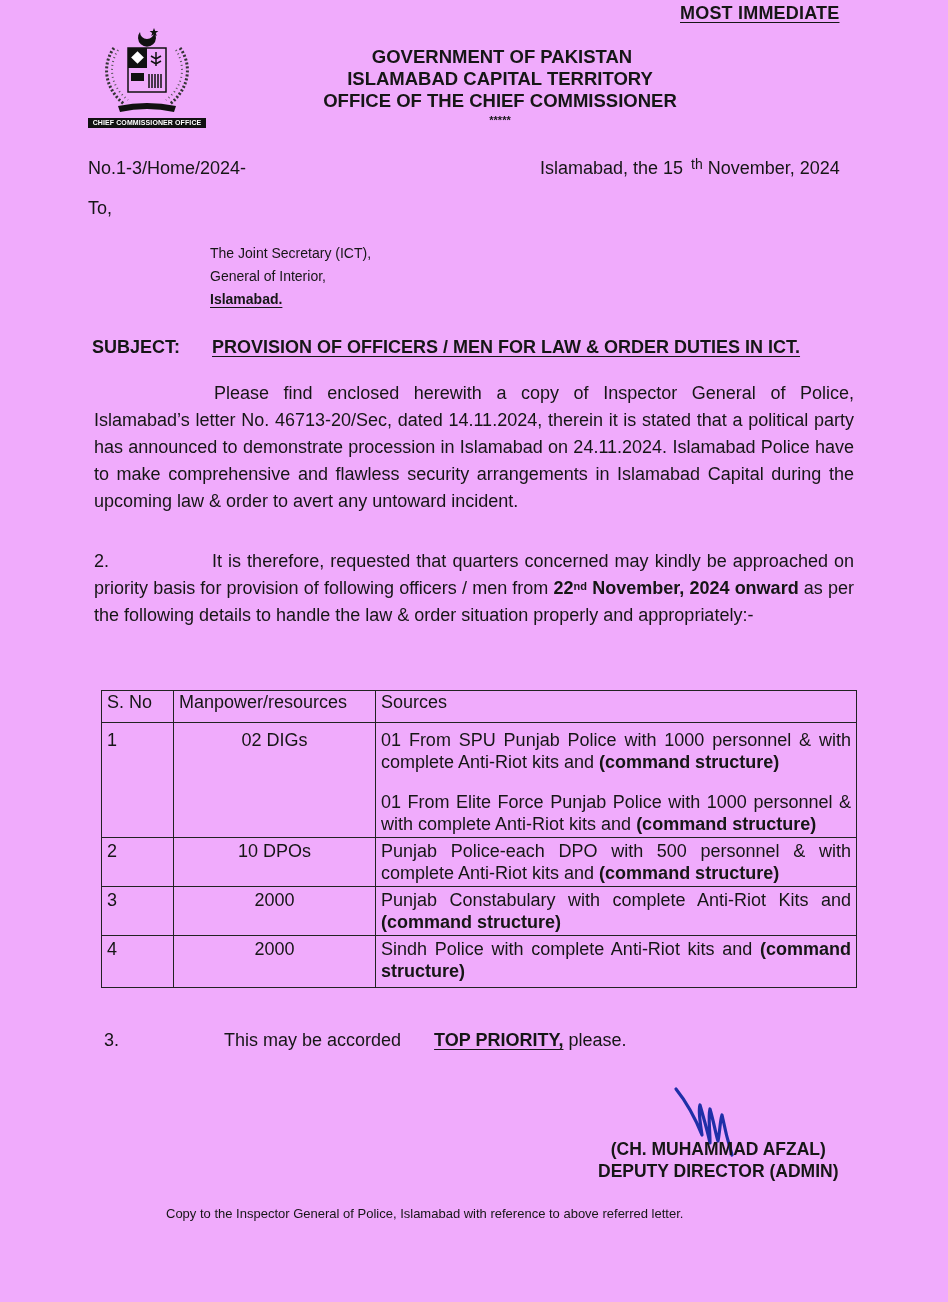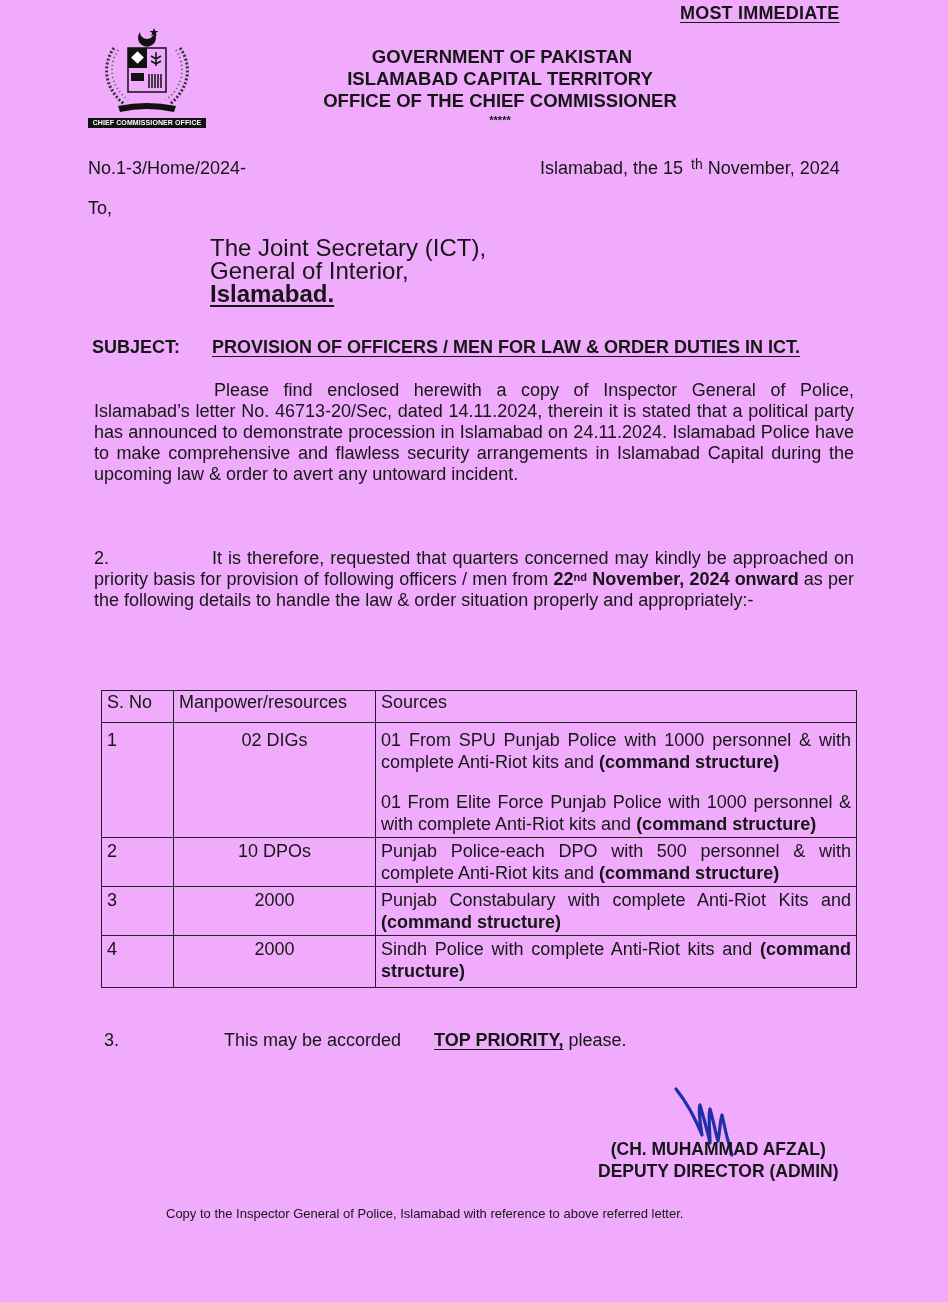--- a/index.html
+++ b/index.html
@@ -15,28 +15,28 @@
 
   .header { position: absolute; left: 300px; top: 46px; width: 400px; text-align: center; font-weight: bold; font-size: 18.5px; line-height: 22px; }
   .header .line1 { padding-left: 4px; }
   .header .stars { font-size: 11px; line-height: 12px; margin-top: 2px; }
 
   .ref-no { position: absolute; left: 88px; top: 158px; font-size: 18px; }
   .date { position: absolute; left: 540px; top: 158px; font-size: 18px; }
   .date sup { font-size: 14px; vertical-align: top; position: relative; top: -2px; padding-left: 8px; }
   .to { position: absolute; left: 88px; top: 198px; font-size: 18px; }
 
-  .addressee { position: absolute; left: 210px; top: 236px; font-size: 24px; line-height: 23px; }
+  .addressee { position: absolute; left: 210px; top: 242px; font-size: 14px; line-height: 23px; }
   .addressee .city { font-weight: bold; text-decoration: underline; text-underline-offset: 3px; }
 
   .subject { position: absolute; left: 92px; top: 337px; font-size: 18px; font-weight: bold; white-space: nowrap; }
   .subject .label { display: inline-block; width: 120px; }
   .subject .text { text-decoration: underline; text-underline-offset: 3px; }
 
-  .para { position: absolute; left: 94px; width: 760px; font-size: 18px; line-height: 21px; text-align: justify; text-align-last: left; }
+  .para { position: absolute; left: 94px; width: 760px; font-size: 18px; line-height: 27px; text-align: justify; text-align-last: left; }
   .para1 { top: 380px; text-indent: 120px; }
   .para2 { top: 548px; }
   .para2 .num { display: inline-block; width: 118px; text-indent: 0; }
   .para2 b { font-weight: bold; }
   .para2 sup { font-size: 11px; vertical-align: top; position: relative; top: -2px; }
 
   table.resources { position: absolute; left: 101px; top: 690px; width: 756px; border-collapse: collapse; font-size: 18px; }
   table.resources th, table.resources td { border: 1.5px solid #222; vertical-align: top; font-weight: normal; padding: 2px 5px; line-height: 22px; }
   table.resources th { text-align: left; height: 32px; padding-top: 0; }
   table.resources td.sno { width: 72px; }

